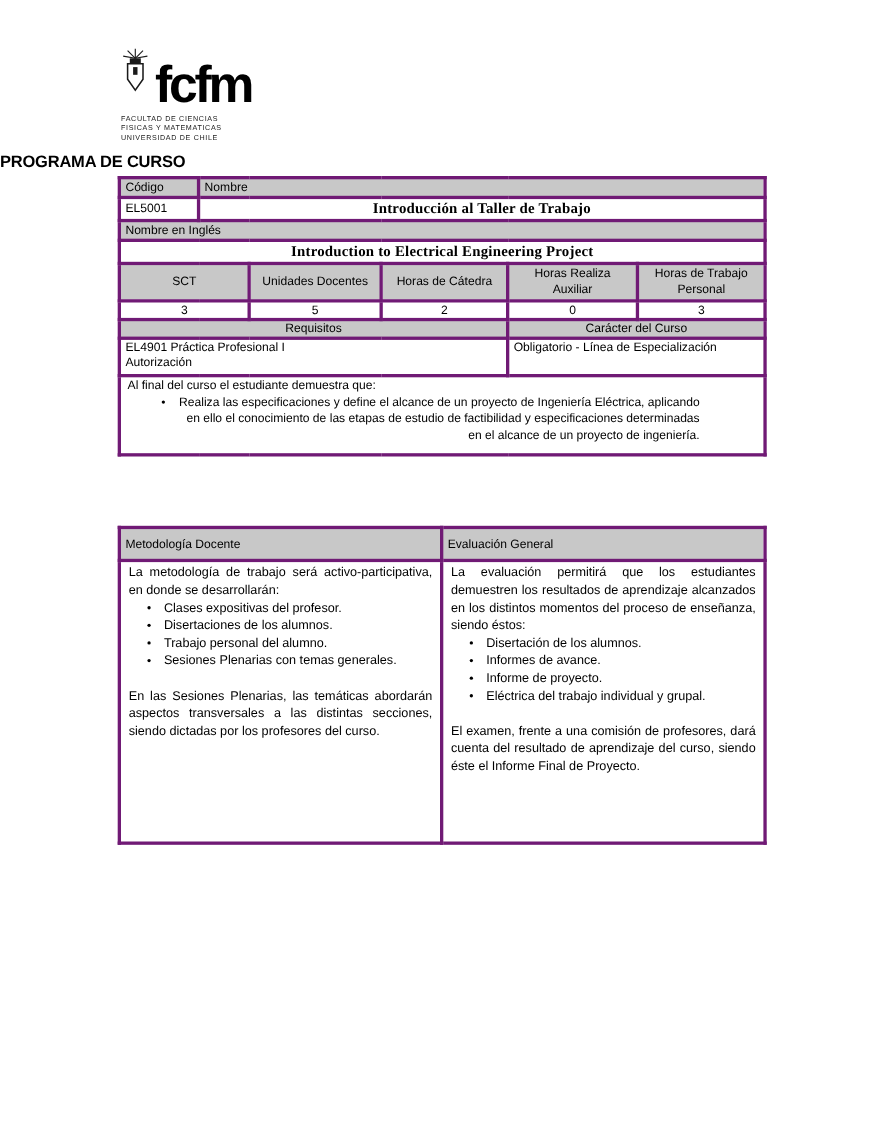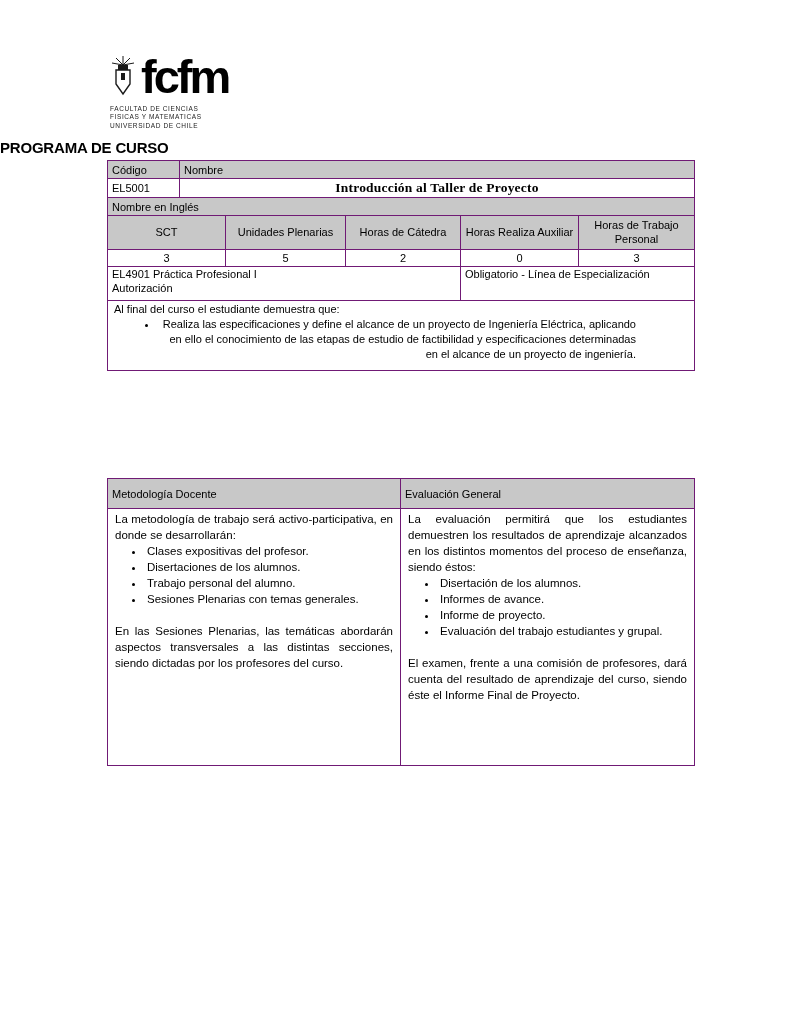--- a/index.html
+++ b/index.html
@@ -6,38 +6,38 @@
   html,body { background:#ffffff; }
   .page {
     position:relative; width:800px; height:1035px; margin:0 auto;
     background:#ffffff; color:#000;
     font-family:"Liberation Sans", sans-serif;
     overflow:hidden;
   }
 
   
   .logo { position:absolute; left:110px; top:42px; }
-  .logo-top { display:flex; align-items:flex-end; }
+  .logo-top { display:flex; align-items:flex-start; }
   .crest { margin-top:2px; }
   .fcfm {
     font-weight:bold; font-size:47px; letter-spacing:-3px;
     line-height:1; margin-left:5px; margin-top:11px;
     font-family:"Liberation Sans", sans-serif;
   }
   .logo-lines { margin-top:5px; font-size:6.5px; letter-spacing:0.6px; line-height:1.3; color:#222; }
 
   
   .doc-title {
     position:absolute; top:139px; left:0; width:100%;
     font-weight:bold; font-size:15px; letter-spacing:-0.2px;
   }
 
   
   table { border-collapse:collapse; table-layout:fixed; }
-  td { border:1px solid #701a75; font-size:11px; padding:1px 4px; vertical-align:middle; overflow:hidden; }
+  td { border:3px solid #701a75; font-size:11px; padding:1px 4px; vertical-align:middle; overflow:hidden; }
   .gray { background:#c8c8c8; }
   .center { text-align:center; }
   .top { vertical-align:top; }
   .serif-title { font-family:"Liberation Serif", serif; font-weight:bold; font-size:13.5px; letter-spacing:0.2px; }
 
   .t1 { position:absolute; left:107px; top:160px; width:587px; }
   .t1 .r-sm td { height:18px; }
   .t1 .r-hdr2 td { height:34px; line-height:1.25; }
   .t1 .r-val td { height:17px; }
   .t1 .r-outcome td { padding:2px 6px 8px 6px; }
@@ -93,38 +93,45 @@
         <col style="width:118px">
         <col style="width:116px">
     </colgroup>
     <tbody>
         <tr class="r-sm">
       <td class="gray">Código</td>
       <td class="gray" colspan="5">Nombre</td>
     </tr>
     <tr class="r-sm">
       <td>EL5001</td>
-      <td colspan="5" class="center serif-title">Introducción al Taller de Proyecto</td>
+      <td colspan="5" class="center serif-title">Introducción al Taller de Trabajo</td>
     </tr>
     <tr class="r-sm">
       <td colspan="6" class="gray">Nombre en Inglés</td>
     </tr>
+    <tr class="r-sm">
+      <td colspan="6" class="center serif-title">Introduction to Electrical Engineering Project</td>
+    </tr>
     <tr class="r-hdr2">
       <td colspan="2" class="gray center">SCT</td>
-      <td class="gray center">Unidades Plenarias</td>
+      <td class="gray center">Unidades Docentes</td>
       <td class="gray center">Horas de Cátedra</td>
       <td class="gray center">Horas Realiza Auxiliar</td>
       <td class="gray center">Horas de Trabajo Personal</td>
     </tr>
     <tr class="r-val">
       <td colspan="2" class="center">3</td>
       <td class="center">5</td>
       <td class="center">2</td>
       <td class="center">0</td>
       <td class="center">3</td>
+    </tr>
+    <tr class="r-val">
+      <td colspan="4" class="gray center">Requisitos</td>
+      <td colspan="2" class="gray center">Carácter del Curso</td>
     </tr>
     <tr class="r-hdr2">
       <td colspan="4" class="top">
         <div>EL4901 Práctica Profesional I</div>
         <div>Autorización</div>
       </td>
       <td colspan="2" class="top">Obligatorio - Línea de Especialización</td>
     </tr>
     <tr class="r-outcome">
       <td colspan="6" class="top">
@@ -158,21 +165,21 @@
         </ul>
         <div class="spacer-line"></div>
         <p class="just">En las Sesiones Plenarias, las temáticas abordarán aspectos transversales a las distintas secciones, siendo dictadas por los profesores del curso.</p>
       </td>
       <td>
         <p class="just">La evaluación permitirá que los estudiantes demuestren los resultados de aprendizaje alcanzados en los distintos momentos del proceso de enseñanza, siendo éstos:</p>
         <ul>
           <li>Disertación de los alumnos.</li>
           <li>Informes de avance.</li>
           <li>Informe de proyecto.</li>
-          <li>Evaluación del trabajo estudiantes y grupal.</li>
+          <li>Eléctrica del trabajo individual y grupal.</li>
         </ul>
         <div class="spacer-line"></div>
         <p class="just">El examen, frente a una comisión de profesores, dará cuenta del resultado de aprendizaje del curso, siendo éste el Informe Final de Proyecto.</p>
       </td>
     </tr>
   </tbody>
     </table>
 
 </div>
 

